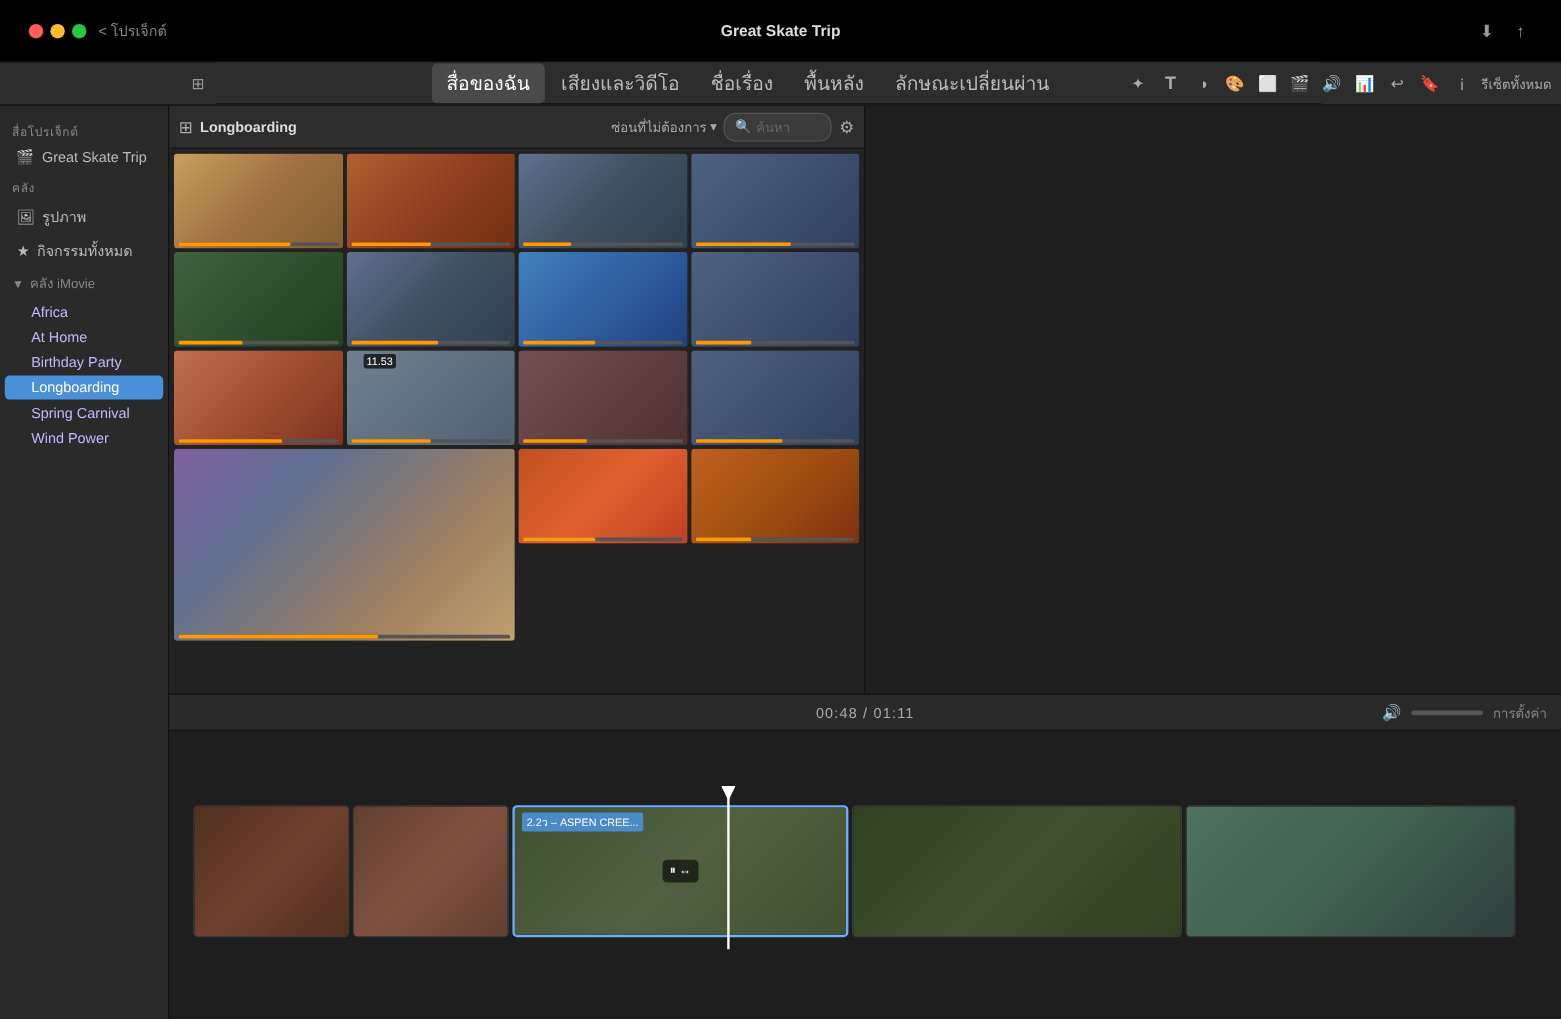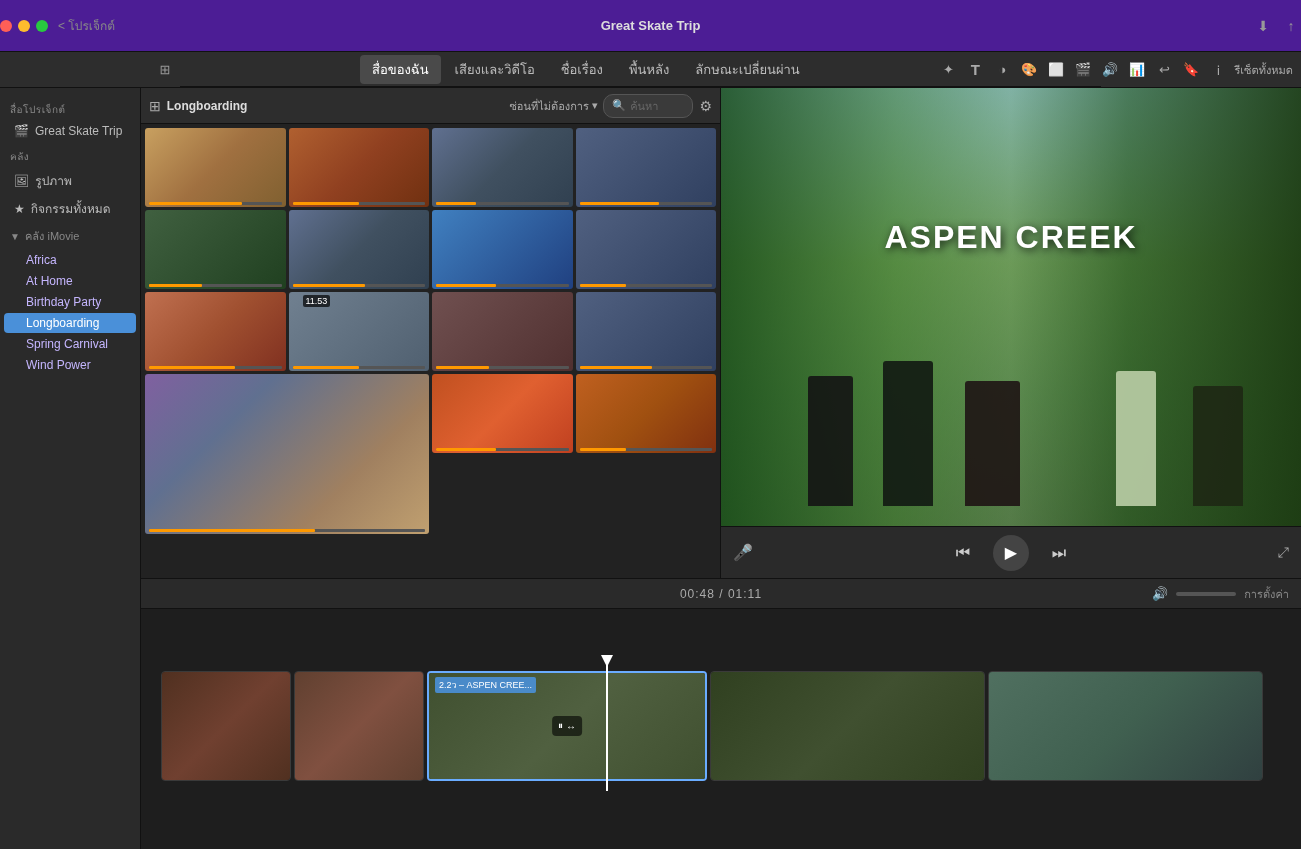--- a/index.html
+++ b/index.html
@@ -10,24 +10,24 @@
       font-family: -apple-system, "Helvetica Neue", sans-serif;
       color: #ccc;
       overflow: hidden;
       display: flex;
       flex-direction: column;
     }
 
     
     #titlebar {
       height: 52px;
-      background: #4c1d95;
-      display: flex;
-      align-items: center;
-      padding: 0 0;
+      background: #000000;
+      display: flex;
+      align-items: center;
+      padding: 0 24px;
       border-bottom: 1px solid #111;
       flex-shrink: 0;
       position: relative;
     }
     .traffic-lights {
       display: flex;
       gap: 6px;
       align-items: center;
     }
     .traffic-light {
@@ -76,21 +76,21 @@
       background: #2d2d2d;
       display: flex;
       align-items: center;
       padding: 0 180px;
       border-bottom: 1px solid #111;
       flex-shrink: 0;
       gap: 4px;
     }
     .tab-btn {
       padding: 4px 12px;
-      font-size: 13px;
+      font-size: 16px;
       color: #bbb;
       cursor: pointer;
       border-radius: 4px;
       white-space: nowrap;
     }
     .tab-btn.active {
       background: #4a4a4a;
       color: #fff;
     }
     .rt-icon {
@@ -674,41 +674,20 @@
           </div>
           <div class="thumb">
             <div class="thumb-inner bg-orange"></div>
             <div class="thumb-bar">
                 <div class="thumb-bar-fill" style="width:35%; background:#f90;"></div>
               </div>
           </div>
         </div>
       </div>
 
-      <div id="preview">
-        <div id="preview-video">
-
-          <div style="position:absolute; inset:0; background: linear-gradient(180deg, #87CEEB 0%, #5a9a3a 40%, #3a7a2a 70%, #2a5a1a 100%); opacity:0.6;"></div>
-          <div style="position:absolute; inset:0; background: linear-gradient(90deg, rgba(30,80,30,0.8) 0%, rgba(100,150,80,0.5) 30%, rgba(200,220,180,0.3) 50%, rgba(60,100,50,0.6) 70%, rgba(30,60,20,0.9) 100%);"></div>
-
-          <div style="position:absolute; bottom:20px; left:15%; width:45px; height:130px; background:rgba(20,20,20,0.9); border-radius:3px 3px 0 0;"></div>
-          <div style="position:absolute; bottom:20px; left:28%; width:50px; height:145px; background:rgba(20,30,20,0.95); border-radius:3px 3px 0 0;"></div>
-          <div style="position:absolute; bottom:20px; left:42%; width:55px; height:125px; background:rgba(30,20,20,0.9); border-radius:3px 3px 0 0;"></div>
-          <div style="position:absolute; bottom:20px; right:25%; width:40px; height:135px; background:rgba(180,200,160,0.95); border-radius:3px 3px 0 0;"></div>
-          <div style="position:absolute; bottom:20px; right:10%; width:50px; height:120px; background:rgba(30,40,20,0.9); border-radius:3px 3px 0 0;"></div>
-          <div class="preview-title-overlay">ASPEN CREEK</div>
-        </div>
-        <div id="preview-controls">
-          <div class="mic-btn">🎤</div>
-          <div class="ctrl-btn">⏮</div>
-          <div class="play-btn">▶</div>
-          <div class="ctrl-btn">⏭</div>
-          <div class="fullscreen-btn">⤢</div>
-        </div>
-      </div>
     </div>
 
     <div id="timeline-area">
       <div id="timeline-header">
         <div class="time-display">00:48 / 01:11</div>
         <div class="timeline-right-controls">
           <span style="font-size:13px; cursor:pointer;">🔊</span>
           <span style="width:60px; height:4px; background:#555; border-radius:2px; display:inline-block; cursor:pointer;"></span>
           <span style="cursor:pointer;">การตั้งค่า</span>
         </div>

